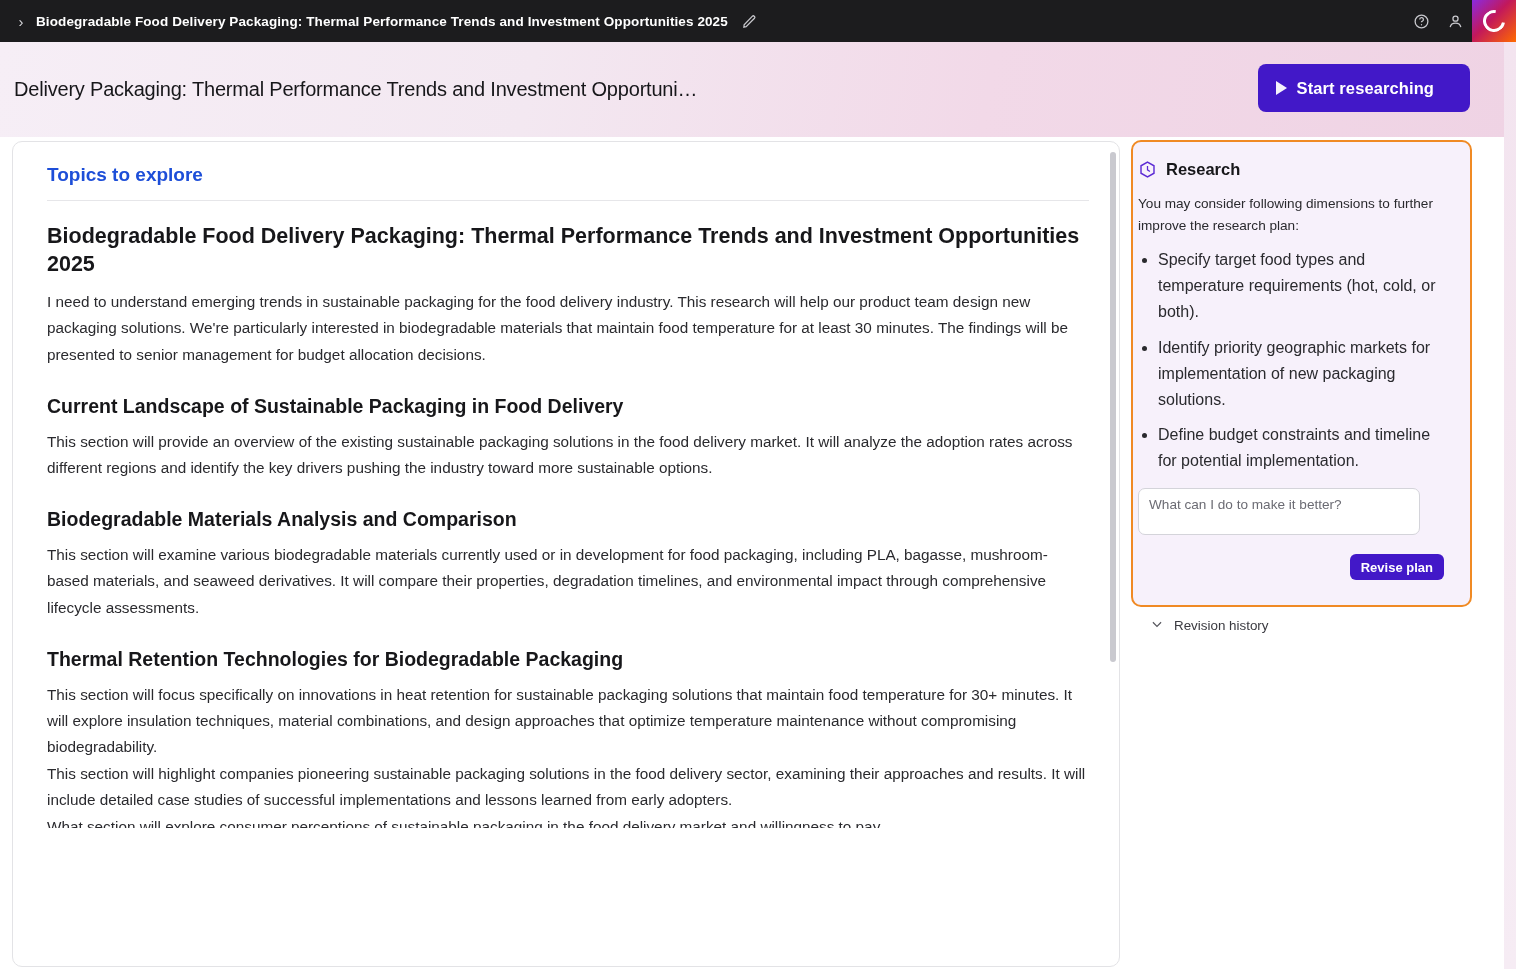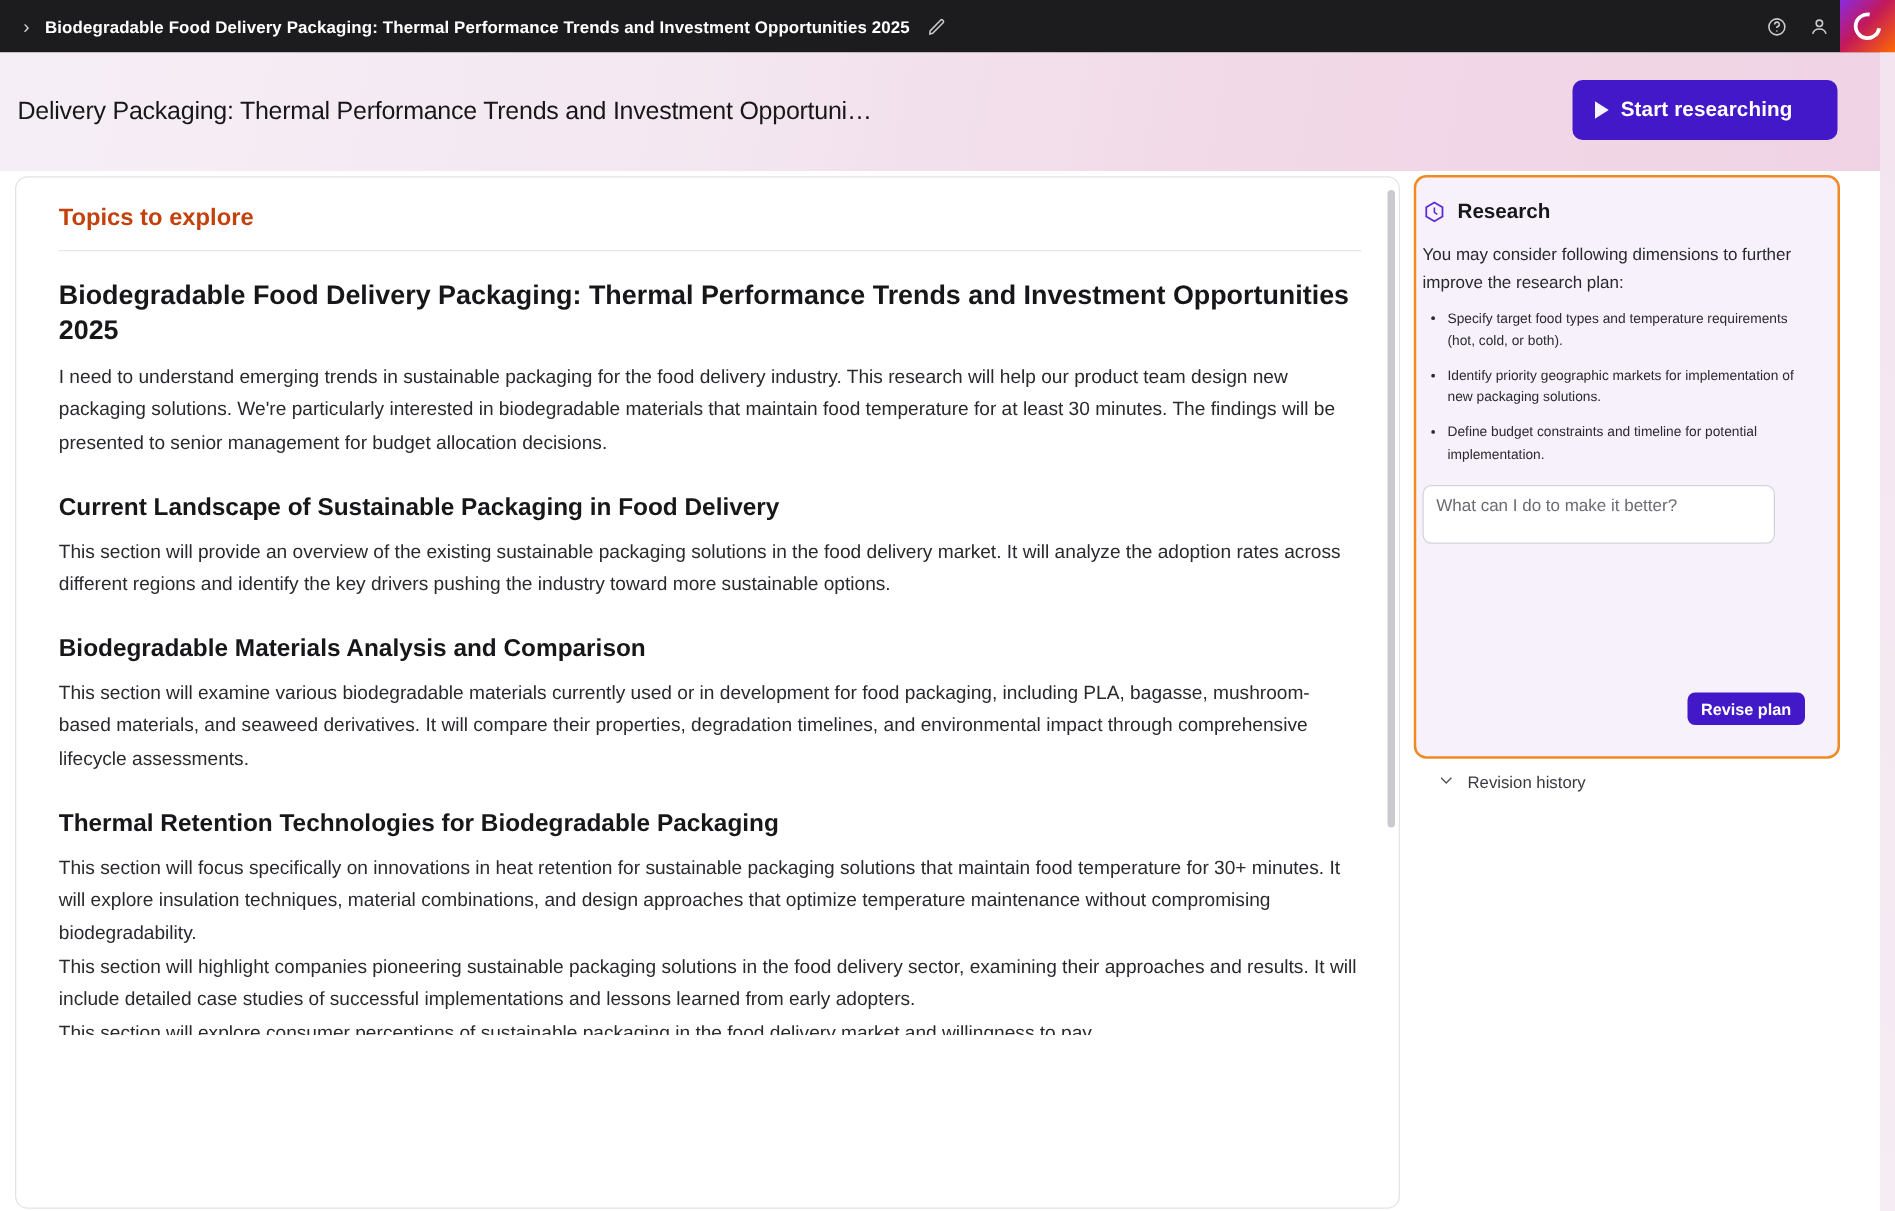--- a/index.html
+++ b/index.html
@@ -91,21 +91,21 @@
     border: 1px solid #e3e3e6;
     border-radius: 10px;
     overflow: hidden;
   }
   .doc-inner {
     padding: 22px 30px 0 34px;
     height: 100%;
     overflow: hidden;
   }
   .topics-head {
-    font-size: 19px; font-weight: bold; color: #c2410c;
+    font-size: 19px; font-weight: bold; color: #1d4ed8;
     padding-bottom: 14px;
     border-bottom: 1px solid #e6e6e9;
     margin-bottom: 22px;
   }
   .doc-h1 {
     font-size: 21.5px; font-weight: bold; color: #17171a;
     line-height: 1.3; margin: 0 0 10px 0;
   }
   .doc-h2 {
     font-size: 19.5px; font-weight: bold; color: #17171a;
@@ -143,21 +143,21 @@
     display: flex; align-items: center; justify-content: center;
     color: #5c2bd4;
   }
   .research-lead {
     font-size: 13.6px; color: #2a2a2e; line-height: 1.62; margin: 0 0 10px 0;
   }
   .research-list {
     margin: 0 0 14px 0; padding-left: 20px;
   }
   .research-list li {
-    font-size: 11px; color: #2a2a2e; line-height: 1.62; margin-bottom: 10px;
+    font-size: 16px; color: #2a2a2e; line-height: 1.62; margin-bottom: 10px;
   }
   .revise-input {
     width: 282px; height: 47px;
     background: #ffffff; border: 1px solid #d4d4da; border-radius: 7px;
     font-size: 13.6px; color: #6b6b73;
     padding: 8px 10px; outline: none;
     font-family: "Liberation Sans", sans-serif;
     resize: none;
   }
   .revise-input::placeholder { color: #6b6b73; }
@@ -237,21 +237,21 @@
       <p class="doc-p">This section will provide an overview of the existing sustainable packaging solutions in the food delivery market. It will analyze the adoption rates across different regions and identify the key drivers pushing the industry toward more sustainable options.</p>
 
       <div class="doc-h2">Biodegradable Materials Analysis and Comparison</div>
       <p class="doc-p">This section will examine various biodegradable materials currently used or in development for food packaging, including PLA, bagasse, mushroom-based materials, and seaweed derivatives. It will compare their properties, degradation timelines, and environmental impact through comprehensive lifecycle assessments.</p>
 
       <div class="doc-h2">Thermal Retention Technologies for Biodegradable Packaging</div>
       <p class="doc-p">This section will focus specifically on innovations in heat retention for sustainable packaging solutions that maintain food temperature for 30+ minutes. It will explore insulation techniques, material combinations, and design approaches that optimize temperature maintenance without compromising biodegradability.</p>
 
       <p class="doc-p">This section will highlight companies pioneering sustainable packaging solutions in the food delivery sector, examining their approaches and results. It will include detailed case studies of successful implementations and lessons learned from early adopters.</p>
 
-      <p class="doc-p clip">This section will explore consumer perceptions of sustainable packaging in the food delivery market and willingness to pay</p>
+      <p class="doc-p clip">What section will explore consumer perceptions of sustainable packaging in the food delivery market and willingness to pay</p>
     </div>
     <div class="doc-scroll"></div>
   </div>
 
   <div class="research-card">
     <div class="research-title">
       <span class="hex-icon">
         <svg width="19" height="19" viewBox="0 0 24 24" fill="none" stroke="currentColor" stroke-width="1.8">
           <path d="M12 2.6l8.2 4.7v9.4L12 21.4 3.8 16.7V7.3z"></path>
           <path d="M12 7.5v5l3 2" stroke-width="1.6"></path>

